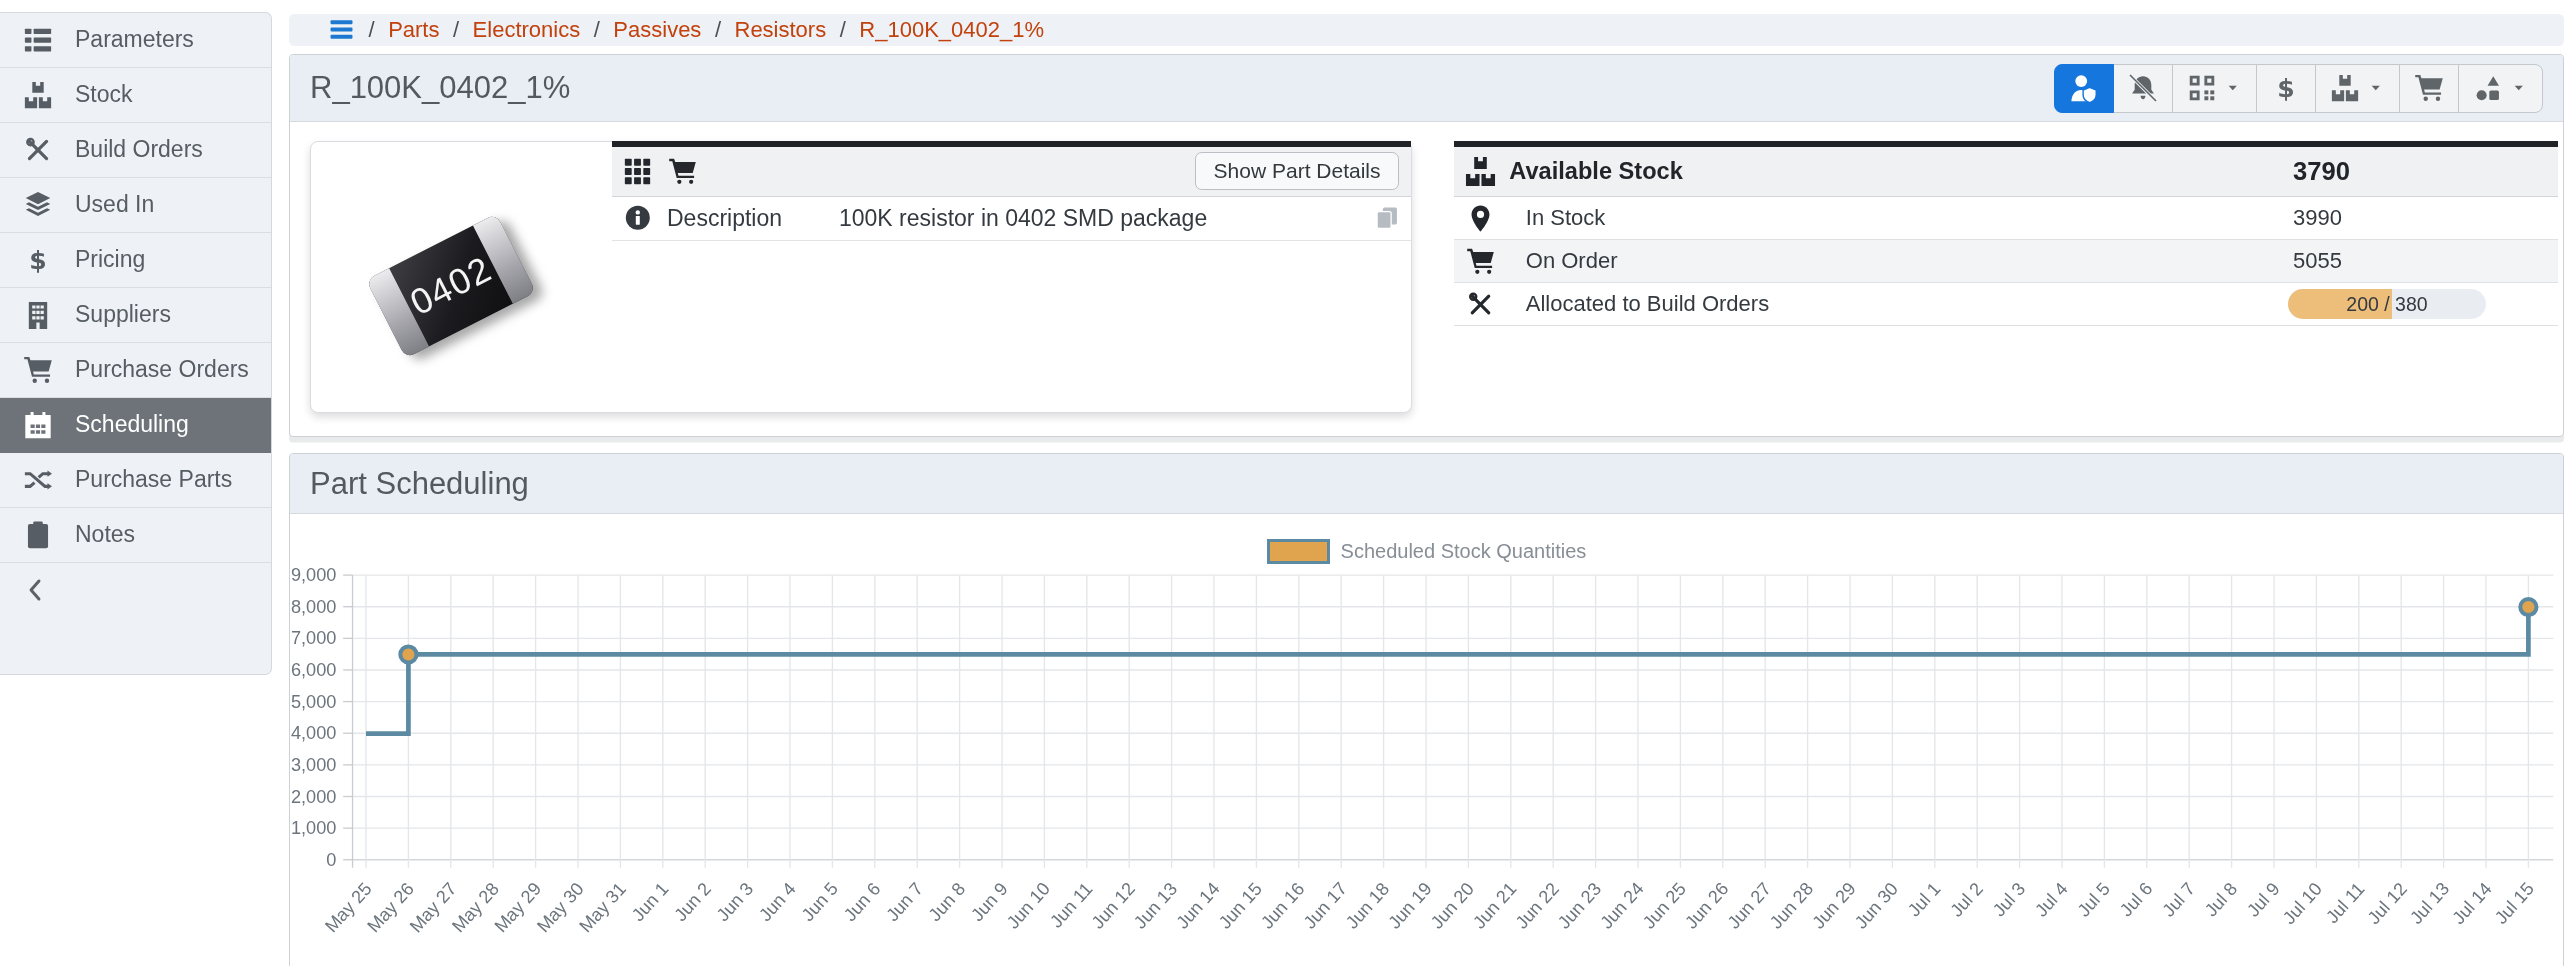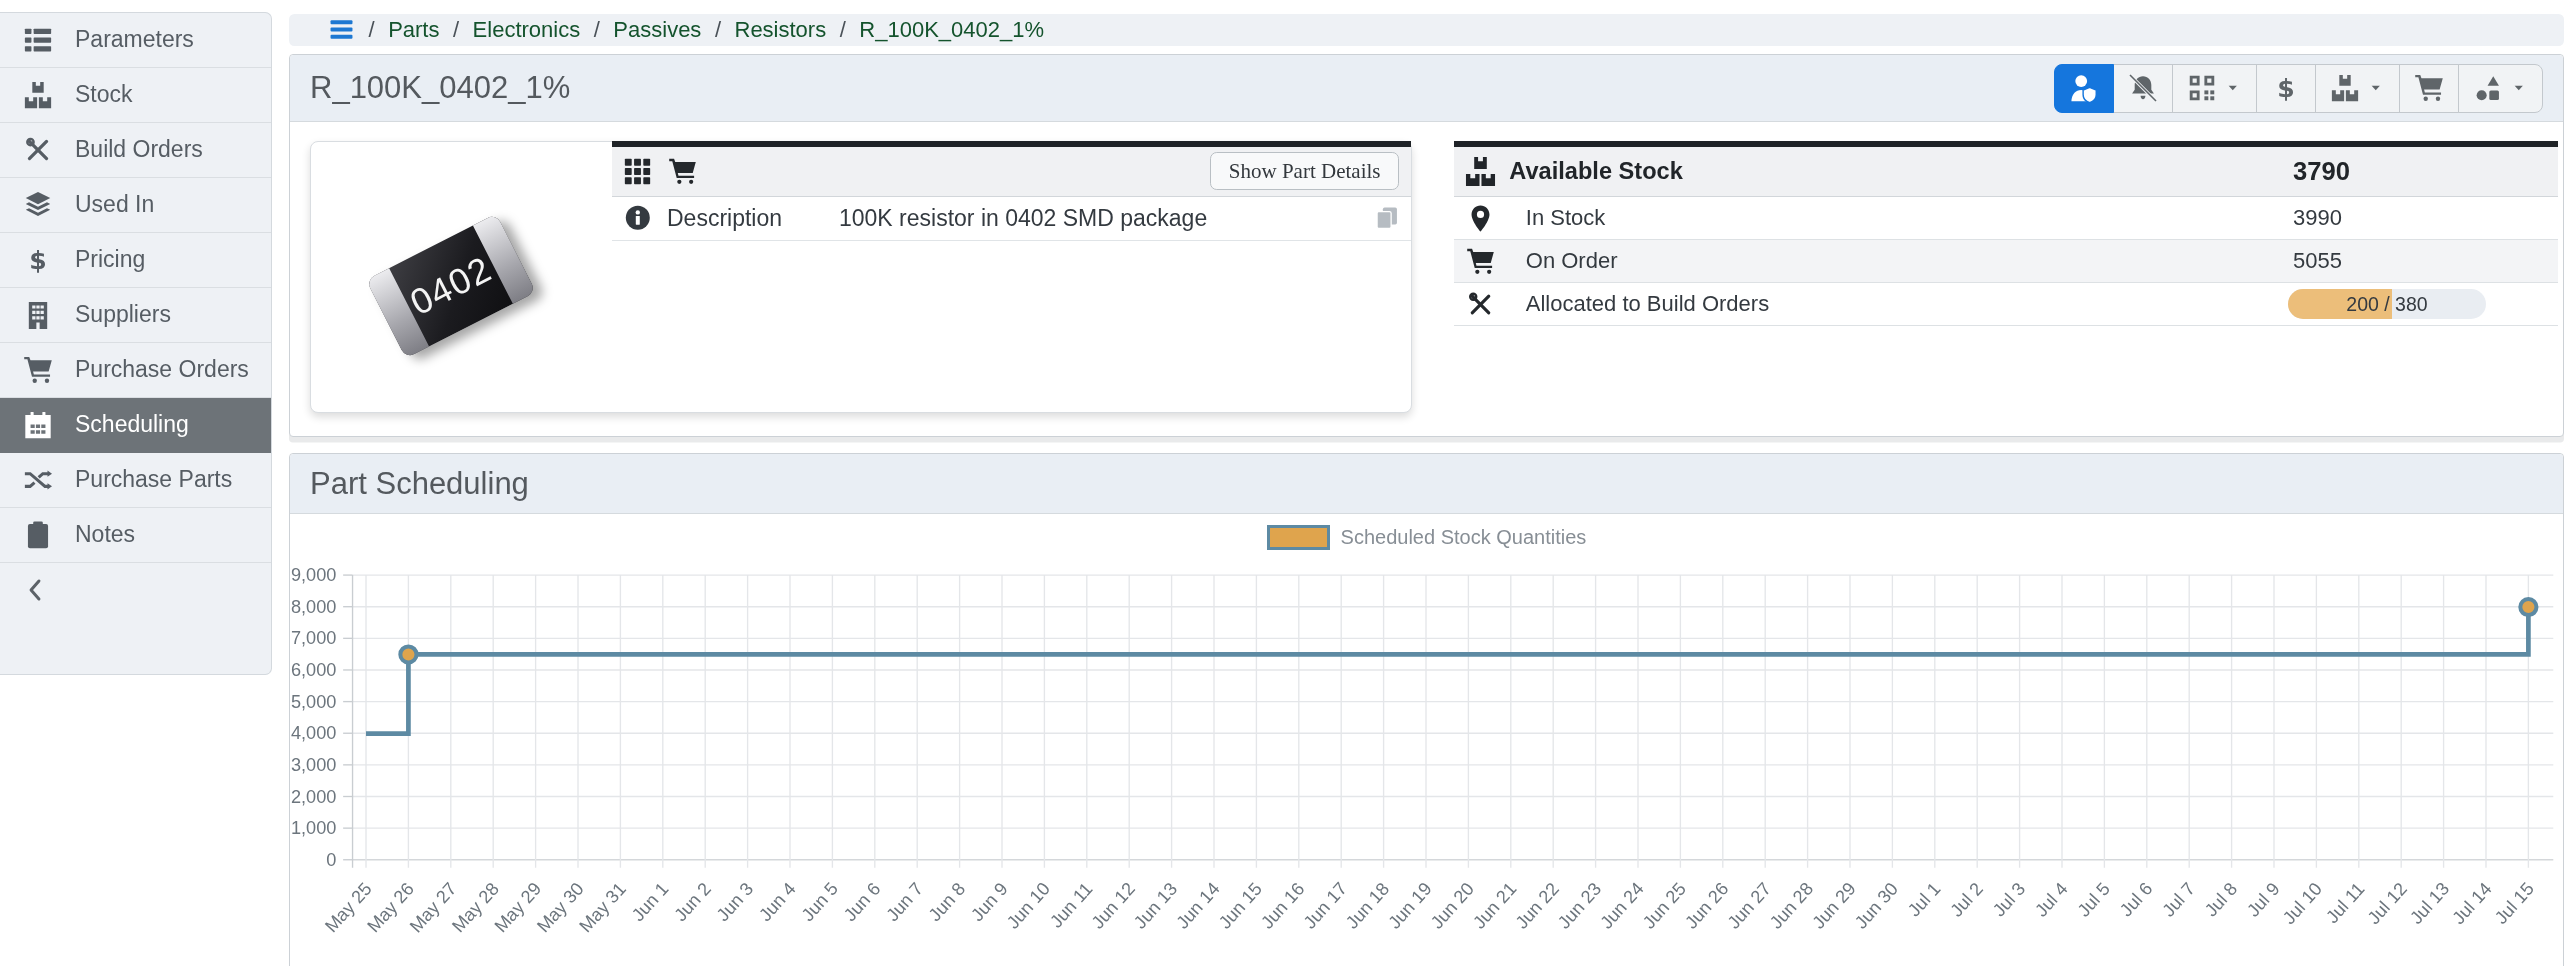--- a/index.html
+++ b/index.html
@@ -16,21 +16,21 @@
   .side-item .ic svg{width:28px;height:28px;fill:currentColor;}
   .side-item.active{background:#6d7378;color:#fff;border-color:#6d7378;}
   .side-collapse{height:54px;display:flex;align-items:center;padding-left:23px;color:#5c6268;cursor:pointer;}
   .side-collapse svg{width:24px;height:24px;fill:none;stroke:currentColor;}
 
   
   .breadcrumb{position:absolute;left:289px;top:13.5px;width:2275px;height:32px;background:#eef1f5;
               border-radius:5.4px;display:flex;align-items:center;gap:13.5px;padding-left:39px;
               box-sizing:border-box;font-size:22px;color:#434a51;}
   .breadcrumb .menu-ic svg{width:27px;height:27px;fill:#1d78d2;}
-  .crumb-link{color:#14532d;text-decoration:none;cursor:pointer;}
+  .crumb-link{color:#c2410c;text-decoration:none;cursor:pointer;}
   .crumb-sep{color:#4a5158;}
 
   
   .panel{position:absolute;left:289px;width:2275px;background:#fff;border:1.3px solid #ccd1d6;
          border-radius:4px;box-sizing:border-box;box-shadow:0 5.4px 0 rgba(120,125,130,.16);}
   #panel1{top:54px;height:383px;}
   #panel2{top:453px;height:608px;}
   .panel-header{background:#e9eef4;border-bottom:1.3px solid #d5dade;display:flex;align-items:center;
                 padding:0 20px;border-radius:4px 4px 0 0;}
   #panel1 .panel-header{height:66px;}
@@ -57,21 +57,21 @@
   .resistor::before,.resistor::after{content:"";position:absolute;top:0;width:25.6px;height:100%;
             background:linear-gradient(180deg,#ececef,#a7a7ad 60%,#7e7e85);}
   .resistor::before{left:0;border-radius:9.4px 0 0 9.4px;}
   .resistor::after{right:0;border-radius:0 9.4px 9.4px 0;}
   .resistor span{color:#f4f4f4;font-size:36px;letter-spacing:1.3px;}
   .ptable{position:absolute;left:301px;top:-1.3px;right:0;border-top:6.7px solid #1f2327;}
   .ptable-head{height:49px;background:#f0f1f3;border-bottom:1.3px solid #d2d6da;display:flex;
                align-items:center;gap:17.5px;padding:0 12px;color:#24282c;}
   .ptable-head .hic svg{width:27px;height:27px;fill:currentColor;}
   .show-details{margin-left:auto;height:38px;padding:0 17.5px;font-size:21px;color:#33383d;background:#f8f9fa;
-                border:1.3px solid #b9bfc4;border-radius:6.7px;cursor:pointer;font-family:Liberation Serif, serif;}
+                border:1.3px solid #b9bfc4;border-radius:6.7px;cursor:pointer;font-family:Liberation Sans, sans-serif;}
   .prow{height:43px;display:flex;align-items:center;padding:0 12px;border-bottom:1.3px solid #e0e4e7;
         font-size:23px;color:#343a40;}
   .prow .ric{width:27px;display:flex;justify-content:center;}
   .prow .ric svg{width:25.6px;height:25.6px;fill:#343a40;}
   .prow .lab{width:172px;margin-left:16px;}
   .prow .val{flex:1;}
   .copy-ic{color:#b6bcc2;cursor:pointer;}
   .copy-ic svg{width:24px;height:24px;fill:currentColor;}
 
   
@@ -88,21 +88,21 @@
   .srow .sic svg{width:27px;height:27px;fill:#24282c;}
   .srow .slab{margin-left:30px;}
   .srow .sval{position:absolute;left:839px;}
   .progress{position:absolute;left:834px;top:6px;width:198px;height:30px;border-radius:15px;
             background:#e9edf2;overflow:hidden;}
   .progress .fill{position:absolute;left:0;top:0;bottom:0;background:#ecbe7a;}
   .progress .ptext{position:absolute;inset:0;display:flex;align-items:center;justify-content:center;
                    font-size:19.5px;color:#343a40;}
 
   
-  .legend{position:absolute;left:0;right:0;top:71px;display:flex;justify-content:center;align-items:center;gap:10.8px;}
+  .legend{position:absolute;left:0;right:0;top:85px;display:flex;justify-content:center;align-items:center;gap:10.8px;}
   .legend .swatch{width:57px;height:19px;background:#dfa44d;border:3.4px solid #5d8aa3;box-sizing:content-box;}
   .legend .ltext{font-size:20px;color:#878e95;}
   #chart{position:absolute;left:0;top:113px;width:2272px;height:389px;}
 </style>
 </head>
 <body>
 
 <div class="stage">
 
   <nav class="sidebar" id="sidebar">

